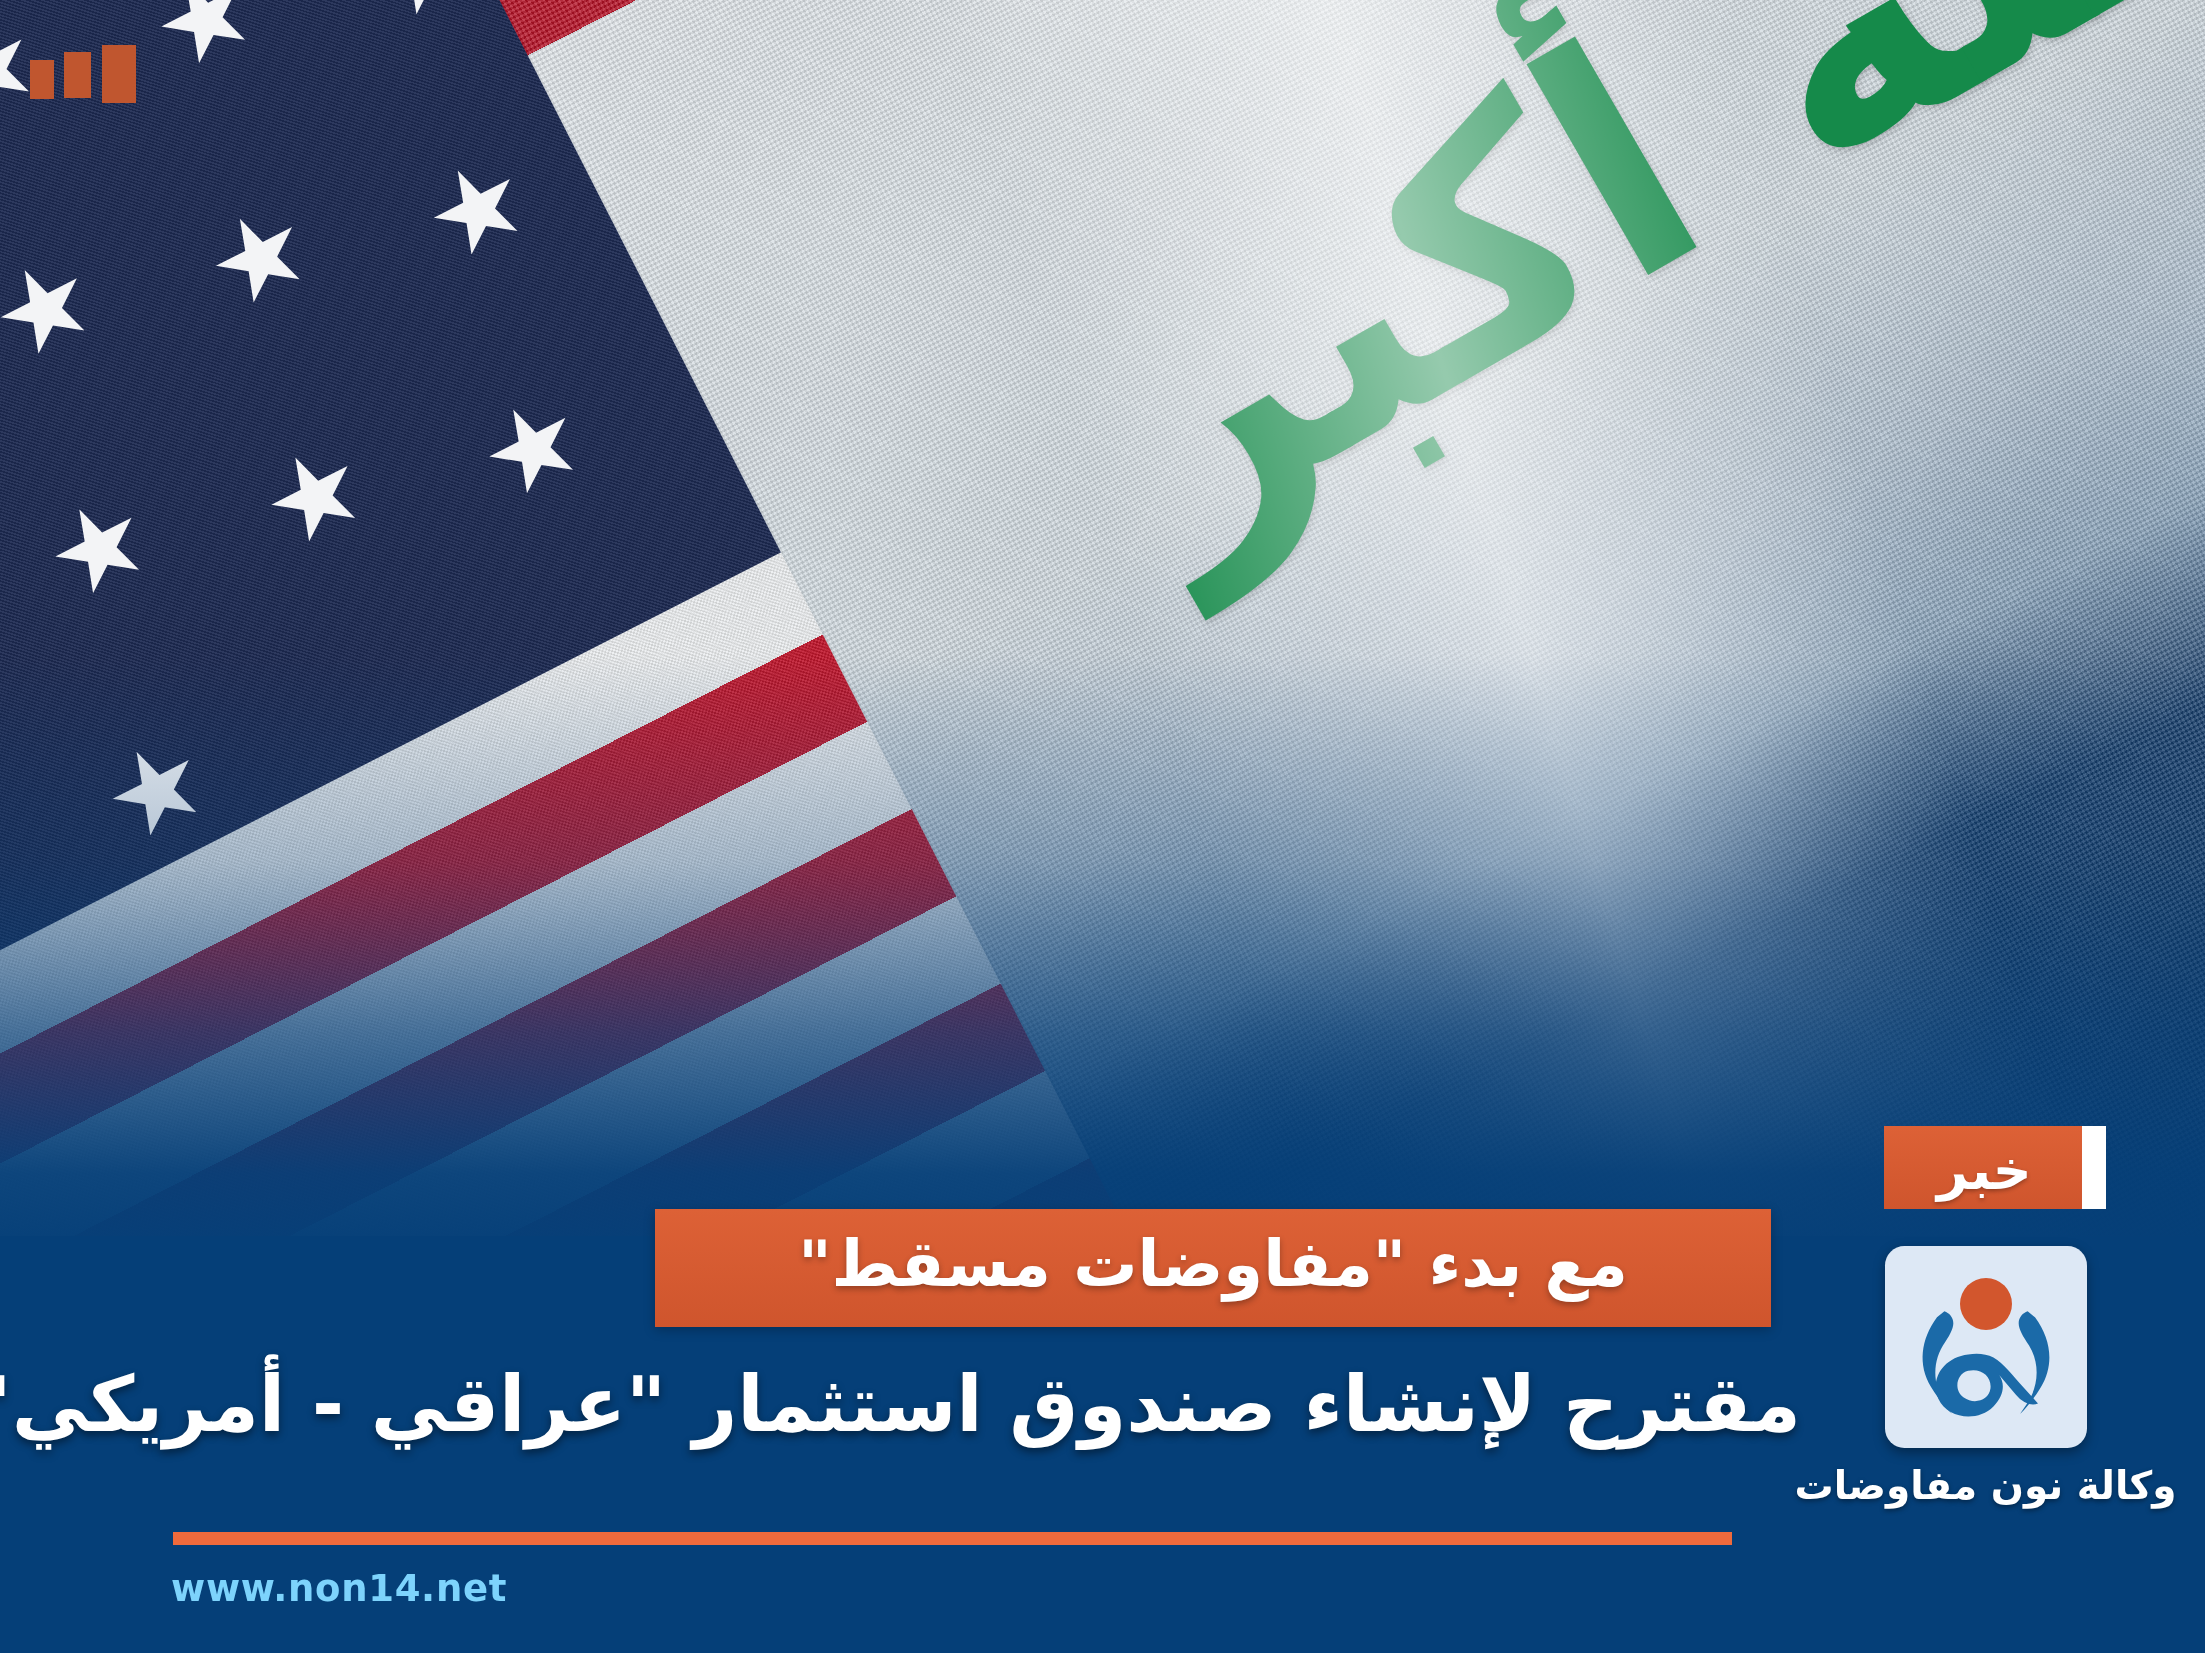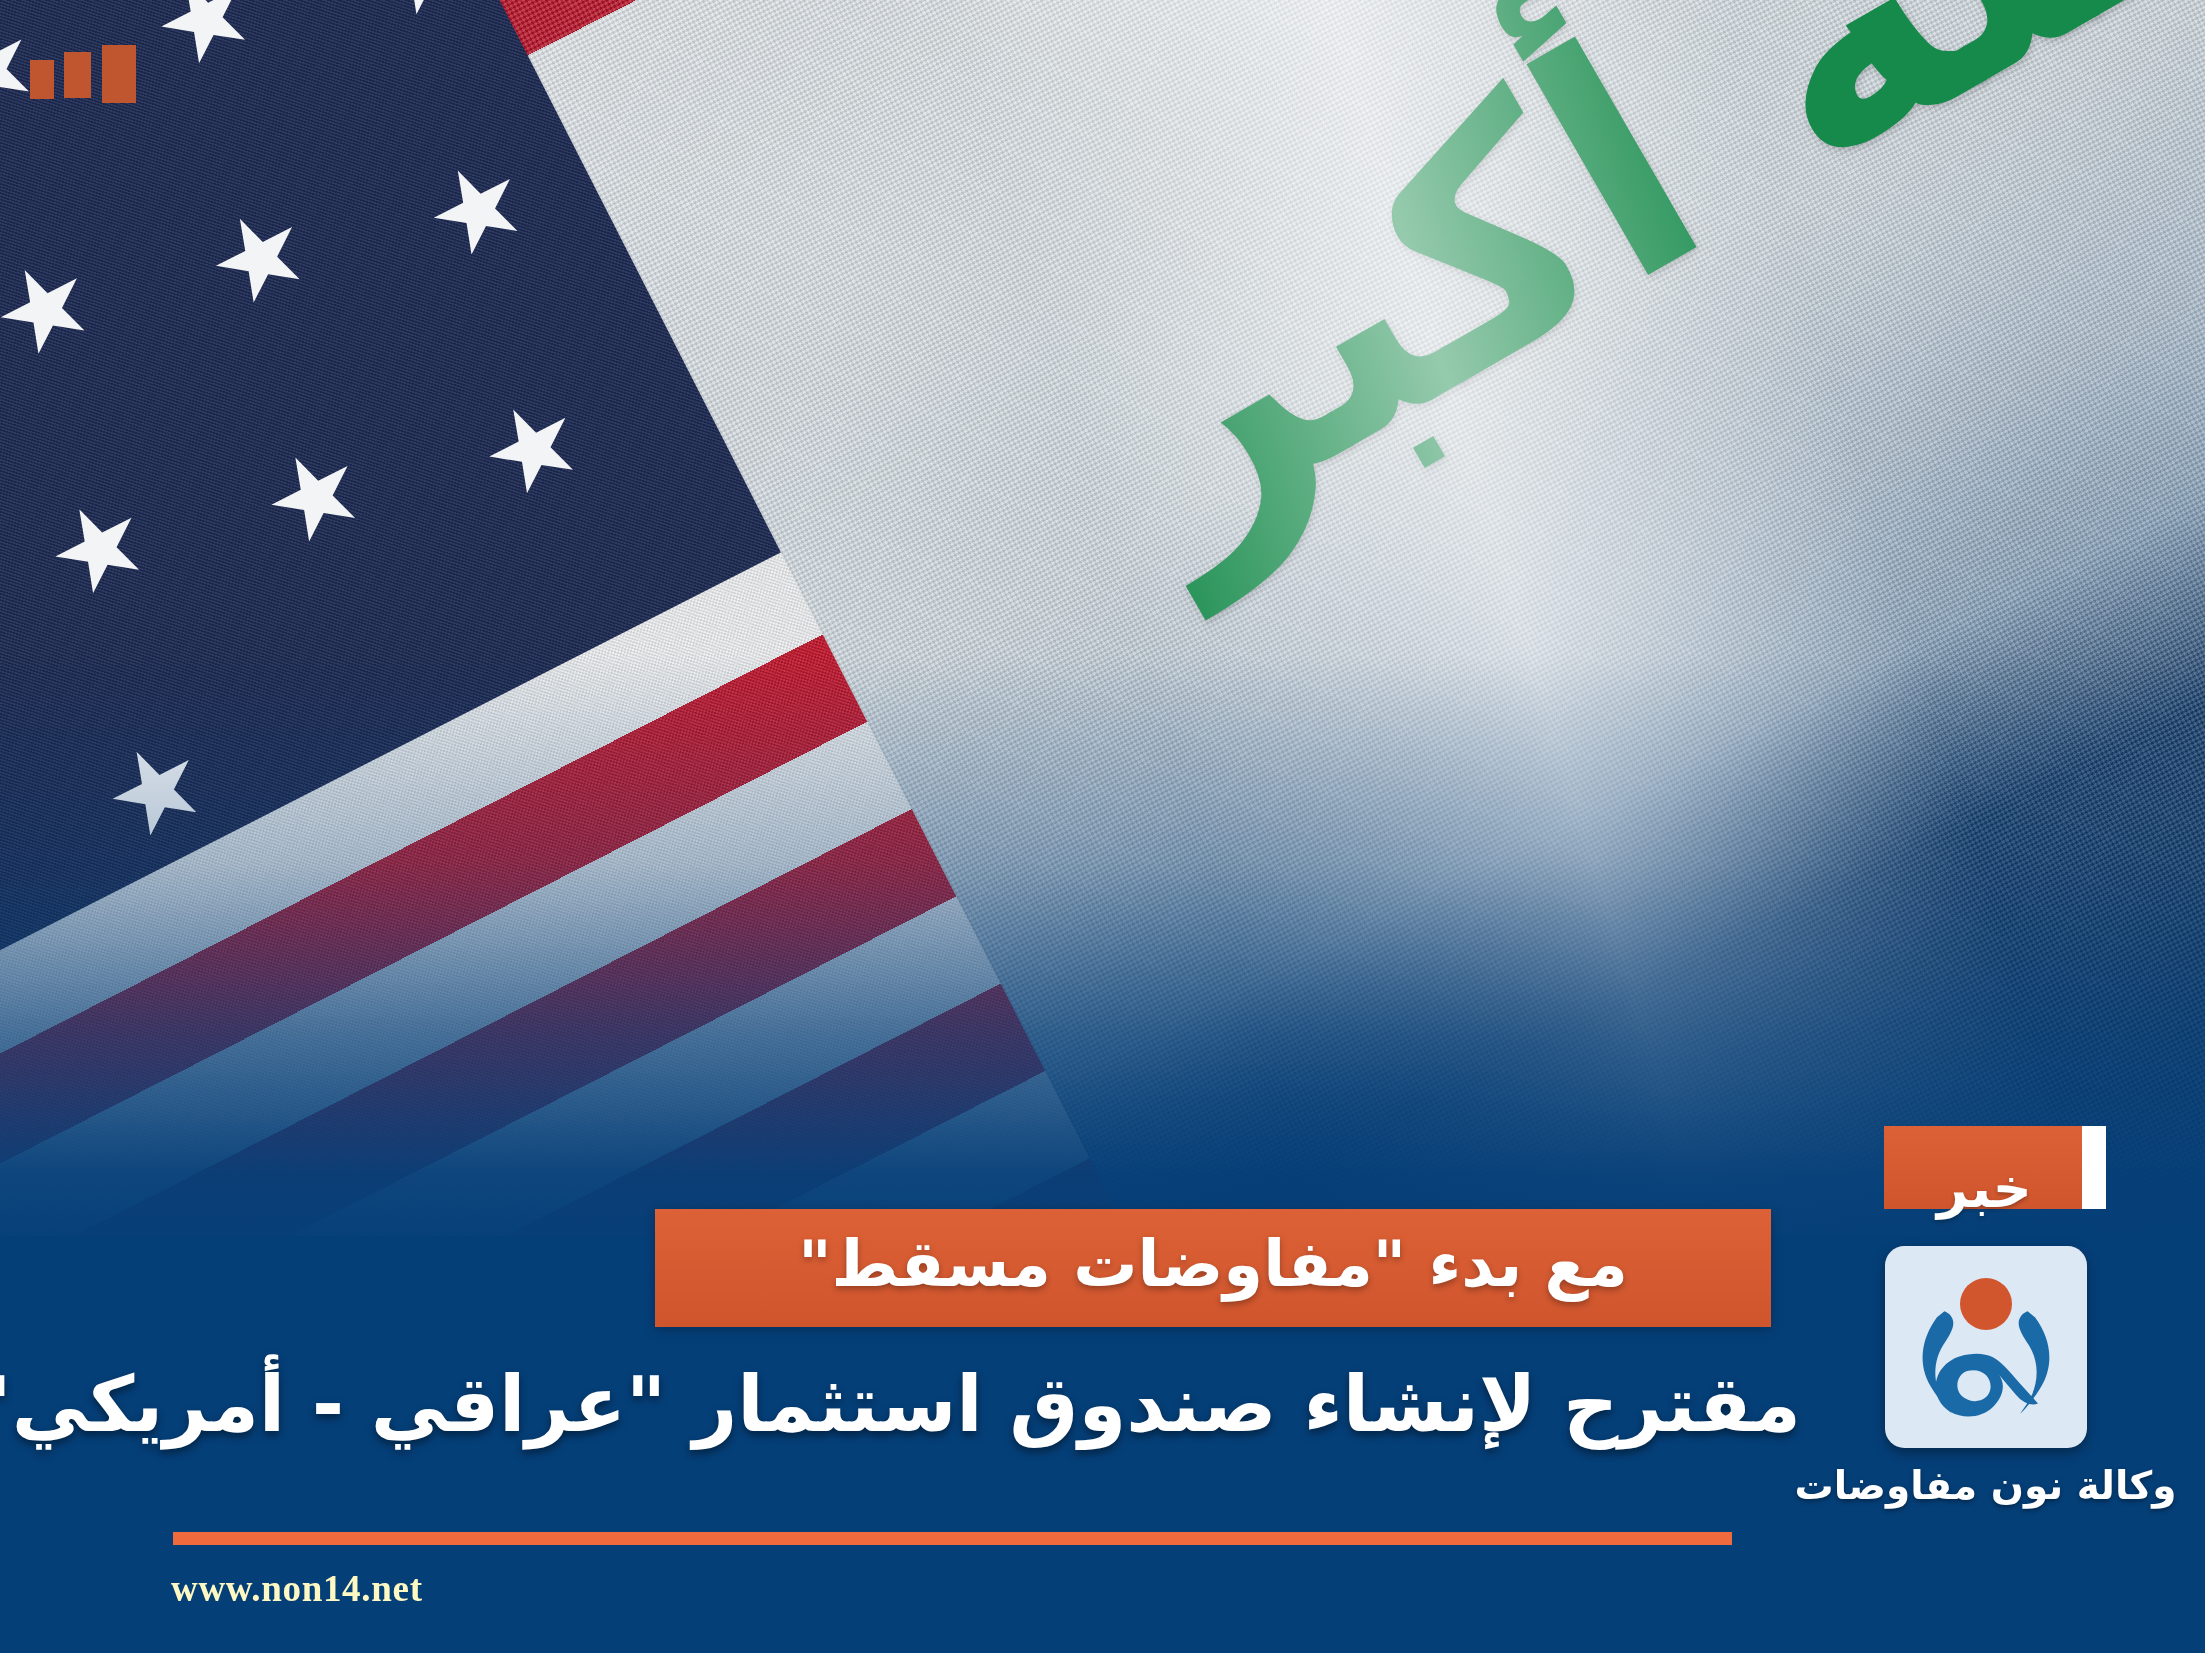--- a/index.html
+++ b/index.html
@@ -192,41 +192,40 @@
     left:173px;top:1532px;
     width:1559px;height:12.7px;
     background:#ef6a3c;
     z-index:45;
   }
 
   
   #url{
     position:absolute;
     left:171px;top:1567px;
-    color:#fef9c3;
+    color:#7dd3fc;
     font-size:37px;
     font-weight:700;
     letter-spacing:0.7px;
     direction:ltr;
     z-index:45;
-    font-family:Liberation Serif, serif;
   }
 
   
   #brand{
     position:absolute;
     right:106px;top:1126px;
     width:227px;
     z-index:50;
     display:flex;flex-direction:column;align-items:center;
   }
   #news-badge{
     position:relative;
     width:222px;height:96px;
-    display:flex;align-items:flex-end;
+    display:flex;align-items:center;
     justify-content:center;
     align-self:flex-start;
     margin-right:-7.4px;
   }
   #news-badge .badge-fill{
     position:absolute;left:0;top:0;
     width:198px;height:83px;
     background:linear-gradient(180deg,#dd6136 0%,#cf552d 100%);
   }
   #news-badge .badge-tab{

